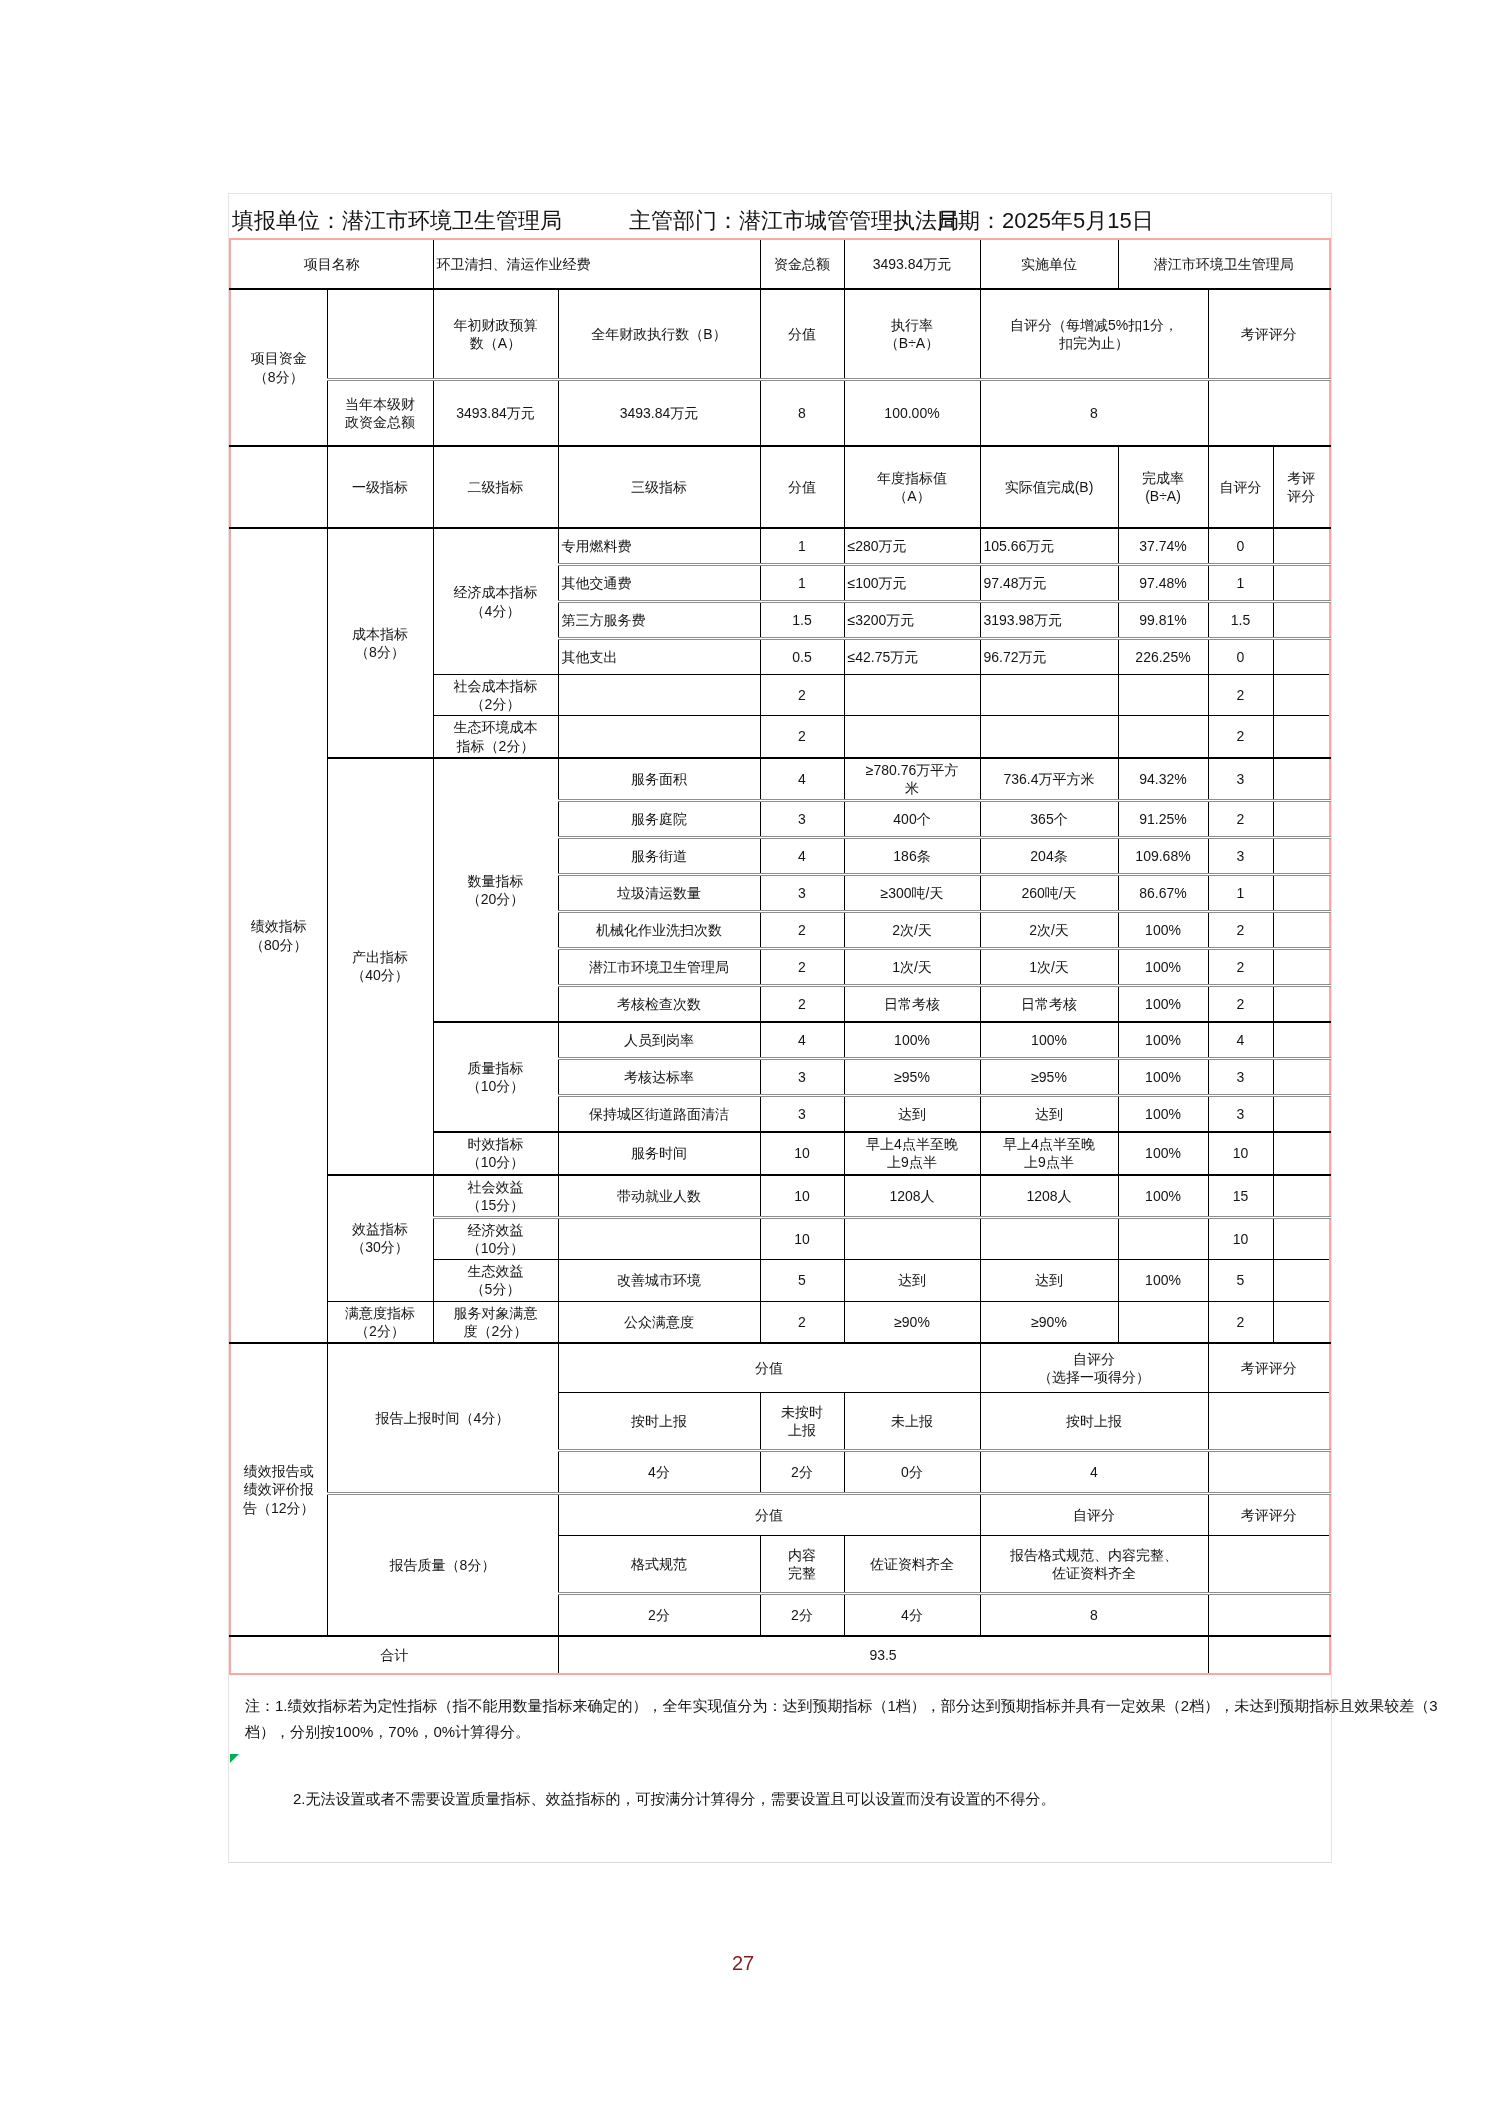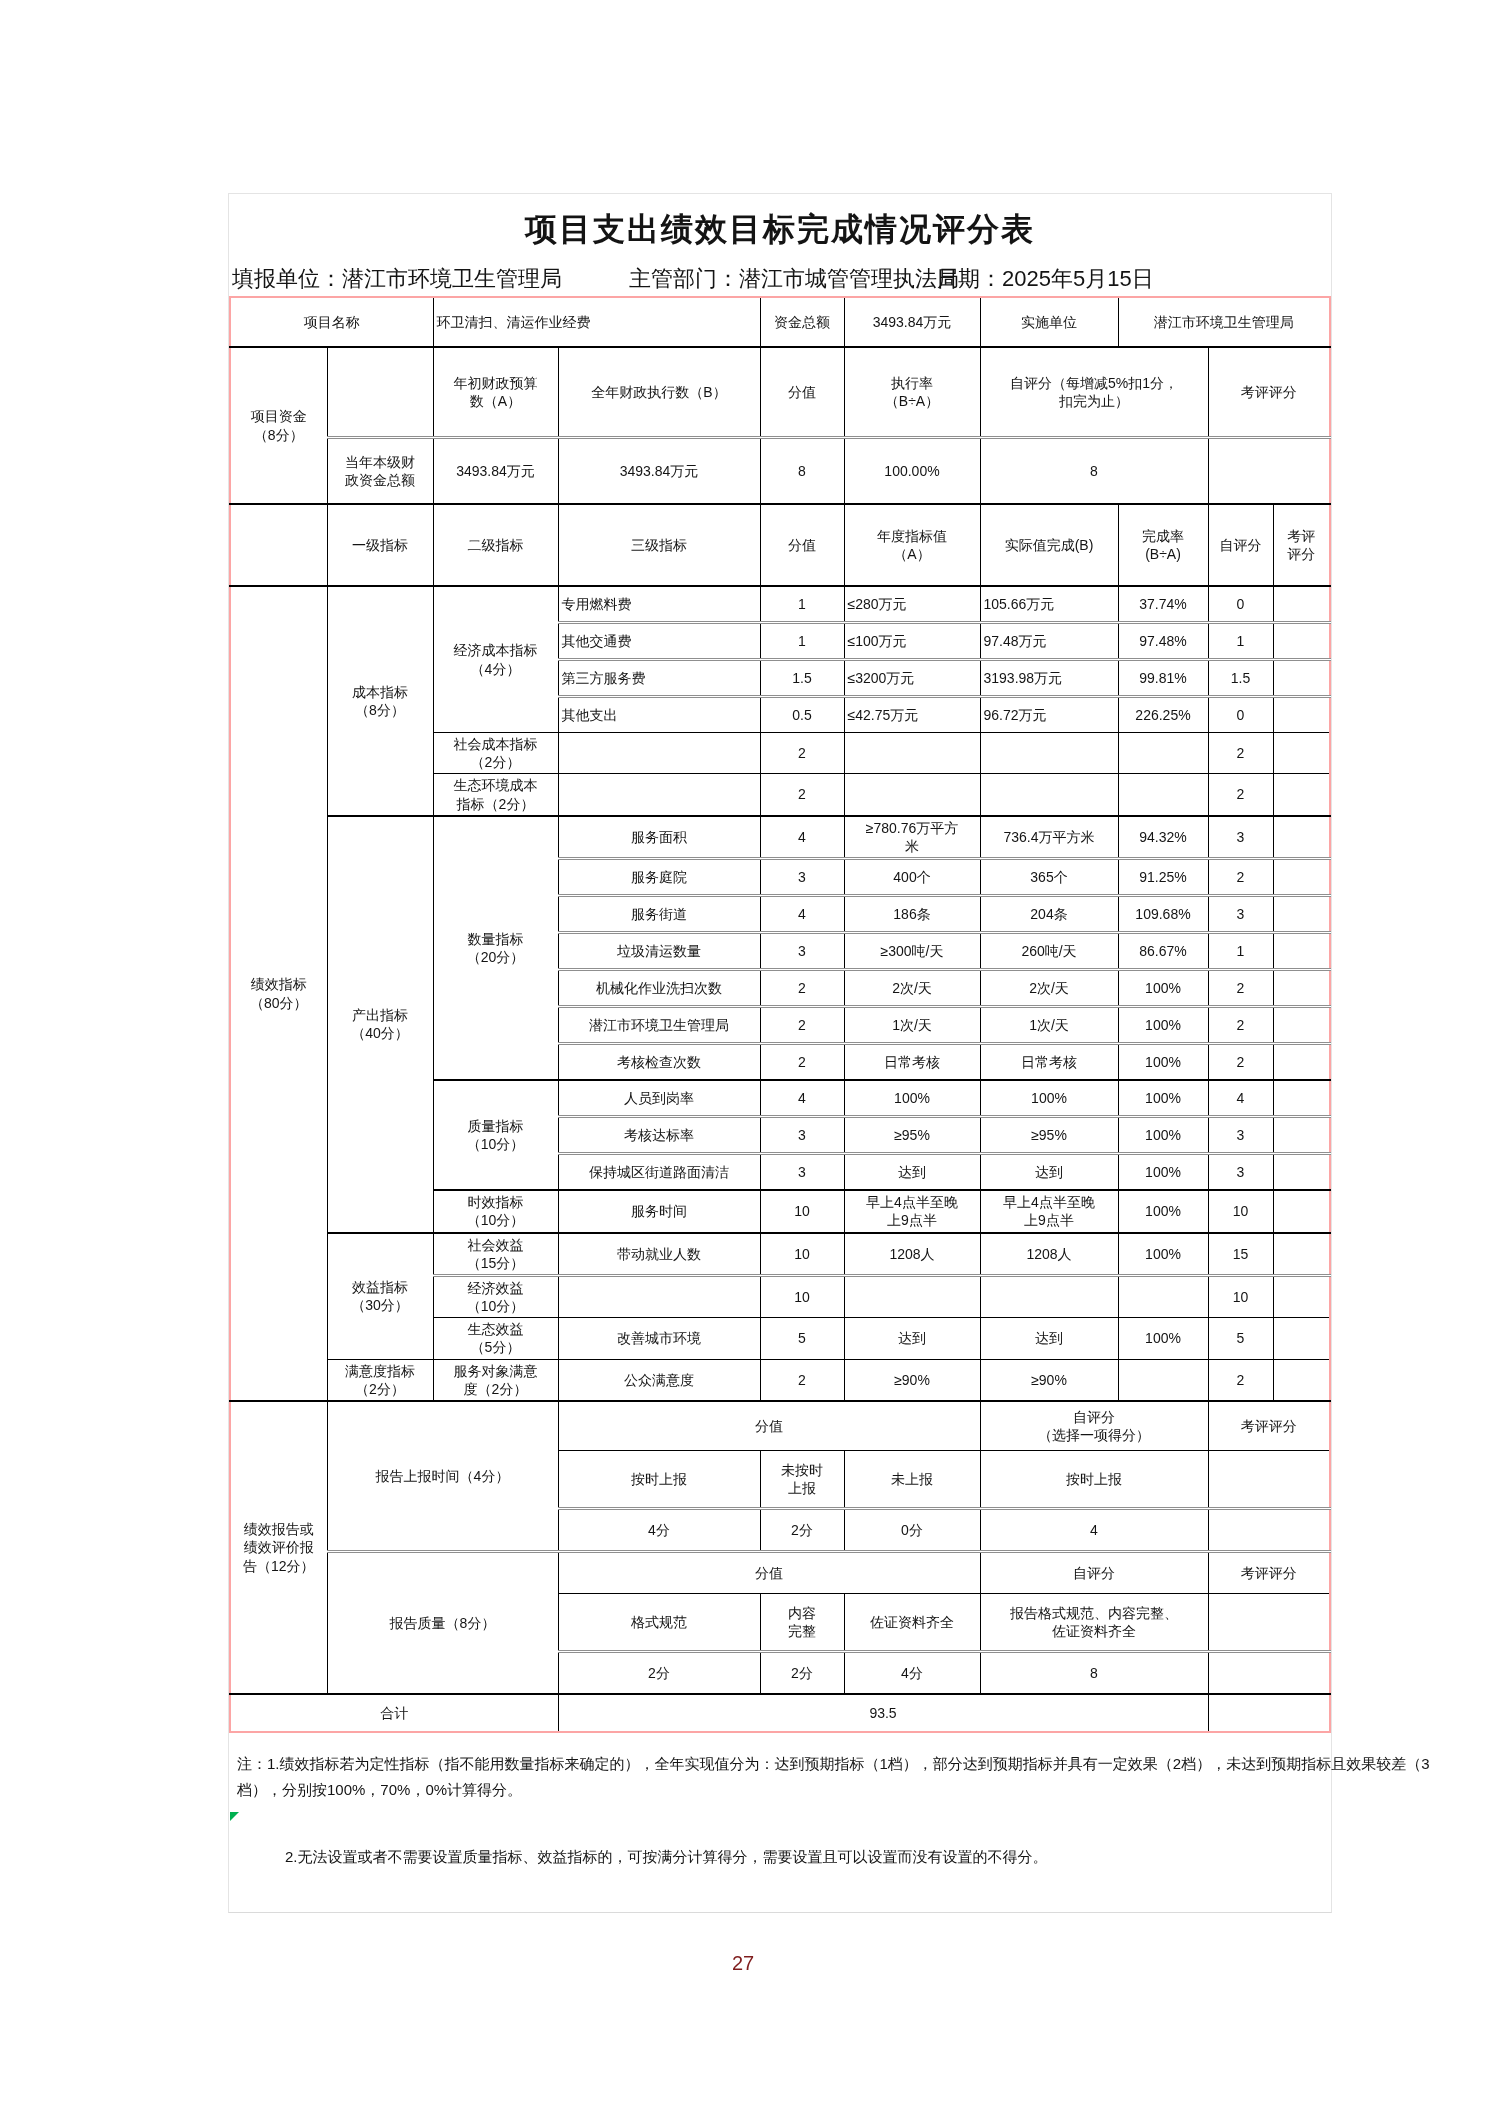--- a/index.html
+++ b/index.html
@@ -40,37 +40,36 @@
   .r-ih td{height:76px;}
   .ind td{height:30px;}
   .r-b1 td{height:44px;}
   .r-b2 td{height:52px;}
   .r-b3 td{height:36px;}
   .r-b4 td{height:36px;}
   .r-b5 td{height:52px;}
   .r-b6 td{height:36px;}
   .r-total td{height:32px;}
   .notes{width:1247px;margin-top:18px;font-size:15px;line-height:1.75;}
-  .notes p{margin:8px;}
+  .notes p{margin:16px;}
   .note2wrap{position:relative;margin-top:40px;}
   .note2wrap .flag{
     position:absolute;left:1px;top:-32px;width:0;height:0;
     border-left:9px solid #00b050;border-bottom:9px solid transparent;
   }
   .note2wrap p{padding-left:48px;}
   .pageno{
     position:absolute;top:1952px;left:0;width:1486px;text-align:center;
     font-size:20px;color:#7f1d1d;
   }
 </style>
 </head>
 <body>
 
 <div class="sheet">
-  <div class="title">项目支出绩效目标完成情况评分表</div>
 
   <div class="meta">
     <span class="m1">填报单位：潜江市环境卫生管理局</span>
     <span class="m2">主管部门：潜江市城管管理执法局</span>
     <span class="m3">日期：2025年5月15日</span>
   </div>
 
   <table class="score">
     <colgroup>
       <col style="width:97px">

